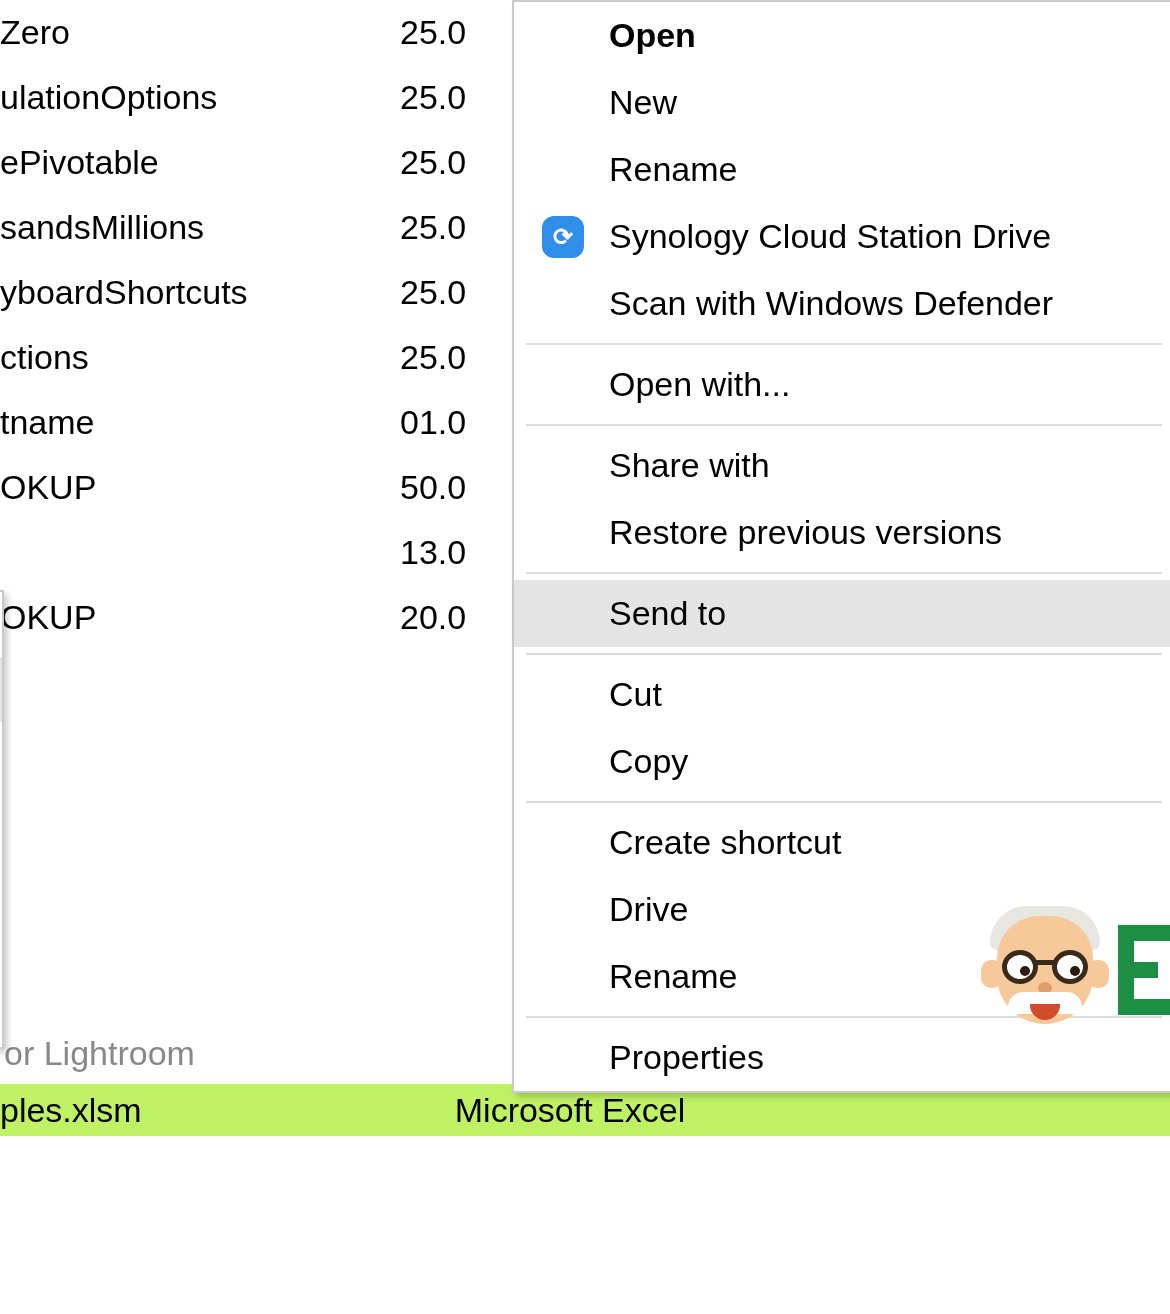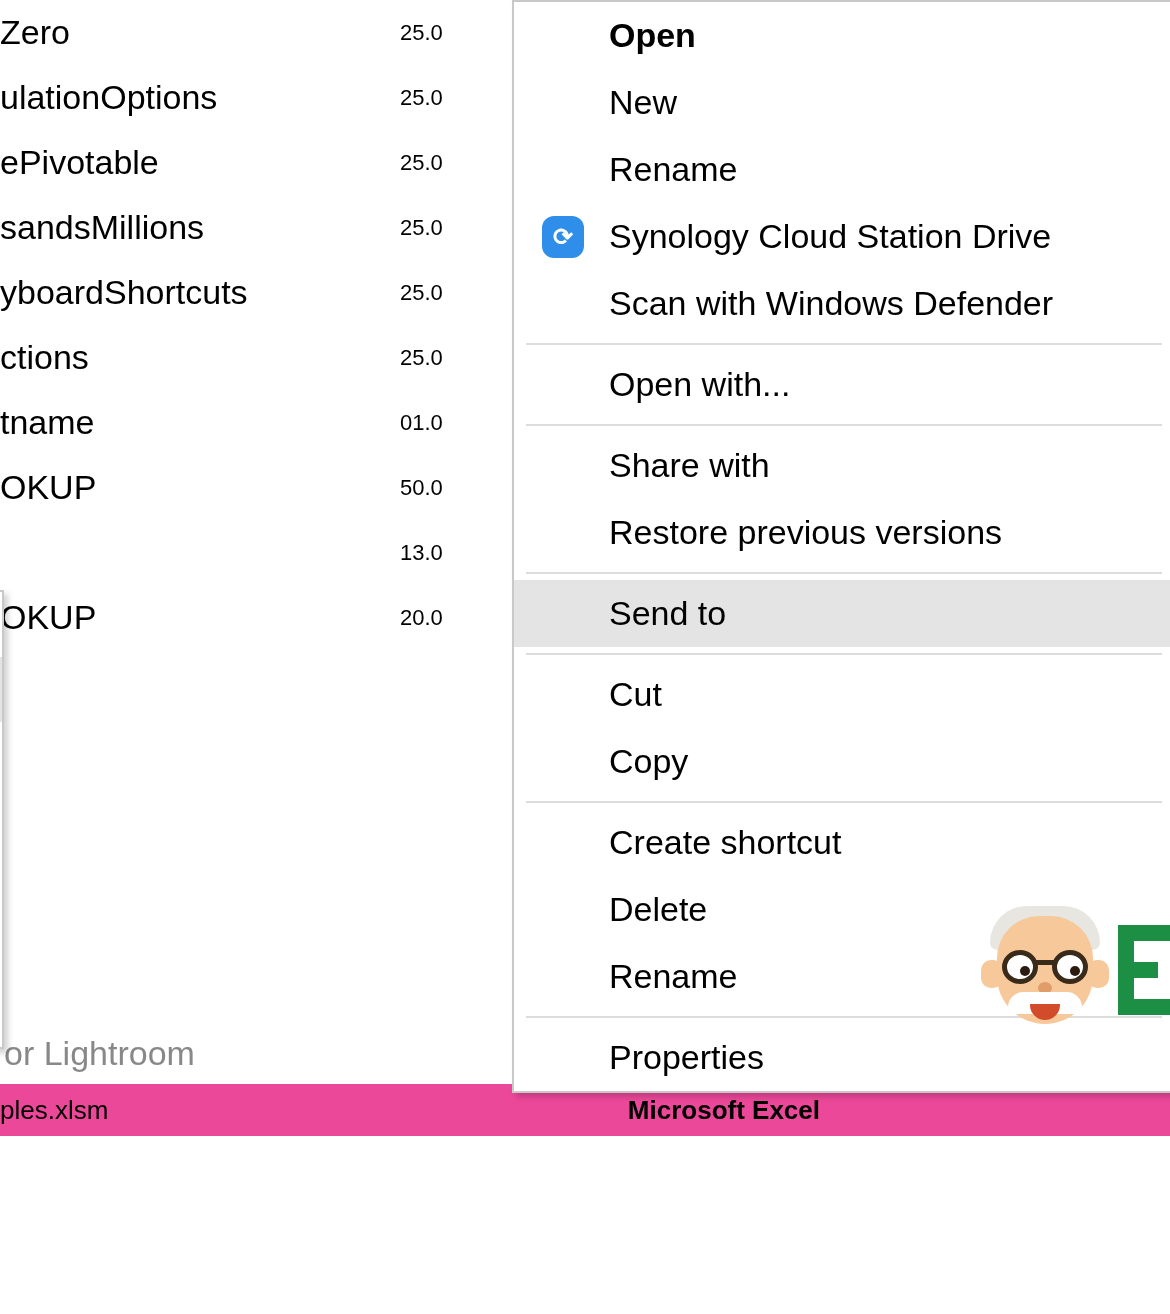--- a/index.html
+++ b/index.html
@@ -1,25 +1,25 @@
 <!DOCTYPE html>
 <html><head>
 <meta charset="utf-8">
 <style>
   html,body{margin:0;padding:0;width:1170px;height:1314px;overflow:hidden;
     font-family:"Segoe UI",Arial,sans-serif;background:#fff;color:#000;}
   .file-list{position:absolute;left:-100px;top:0;width:700px;}
   .file-row{display:flex;align-items:center;height:65px;font-size:34px;}
   .file-name{width:400px;white-space:nowrap;overflow:hidden;padding-left:100px;}
-  .file-date{flex:0 0 auto;text-align:right;padding-right:10px;font-size:22px;}
+  .file-date{flex:0 0 auto;text-align:right;padding-right:10px;font-size:34px;}
   .selected-row{position:absolute;left:0;top:1084px;height:52px;width:1170px;
-    background:#ec4899;display:flex;align-items:center;font-size:26px;}
+    background:#bef264;display:flex;align-items:center;font-size:34px;}
   .selected-row .sname{width:320px;padding-left:0;}
   .selected-row .sdate{width:340px;text-align:left;}
-  .selected-row .stype{width:500px;text-align:right;font-weight:bold;}
+  .selected-row .stype{width:500px;text-align:center;}
   .under-row{position:absolute;left:0;top:1022px;height:62px;width:1170px;
     font-size:34px;color:#888;display:flex;align-items:center;}
   .under-row .uname{width:320px;padding-left:4px;}
   .under-row .udate{width:340px;text-align:left;}
   .context-menu{position:absolute;left:512px;top:0;width:660px;background:#fff;
     border:2px solid #c9c9c9;box-shadow:4px 4px 6px rgba(0,0,0,.18);
     font-size:34px;}
   .cm-item{display:flex;align-items:center;height:67px;padding-left:95px;
     white-space:nowrap;}
   .cm-item.bold{font-weight:700;}
@@ -169,21 +169,21 @@
     <span>Cut</span>
   </div>
   <div class="cm-item">
     <span>Copy</span>
   </div>
   <div class="cm-sep"></div>
   <div class="cm-item">
     <span>Create shortcut</span>
   </div>
   <div class="cm-item">
-    <span>Delete</span>
+    <span>Drive</span>
   </div>
   <div class="cm-item">
     <span>Rename</span>
   </div>
   <div class="cm-sep"></div>
   <div class="cm-item">
     <span>Properties</span>
   </div>
 </div>
 

